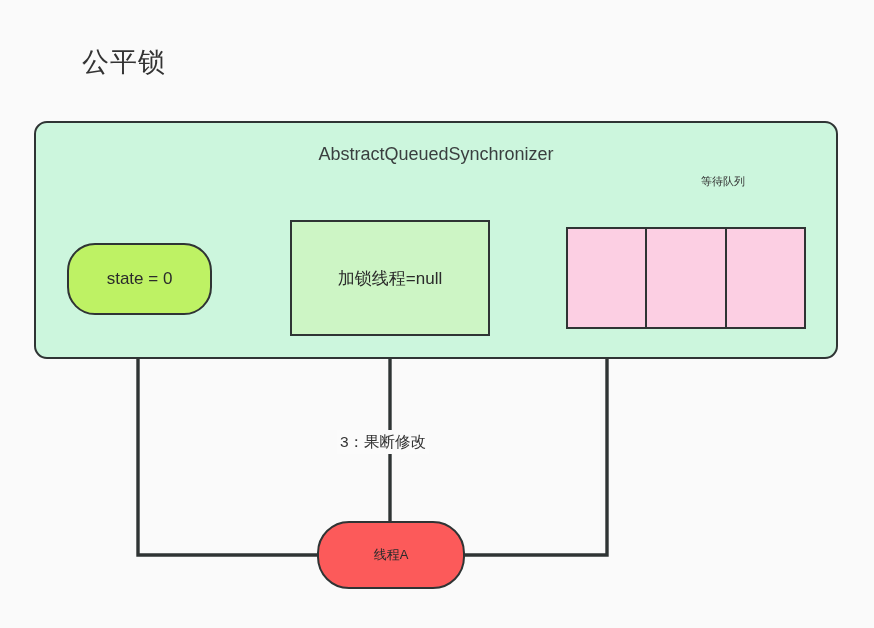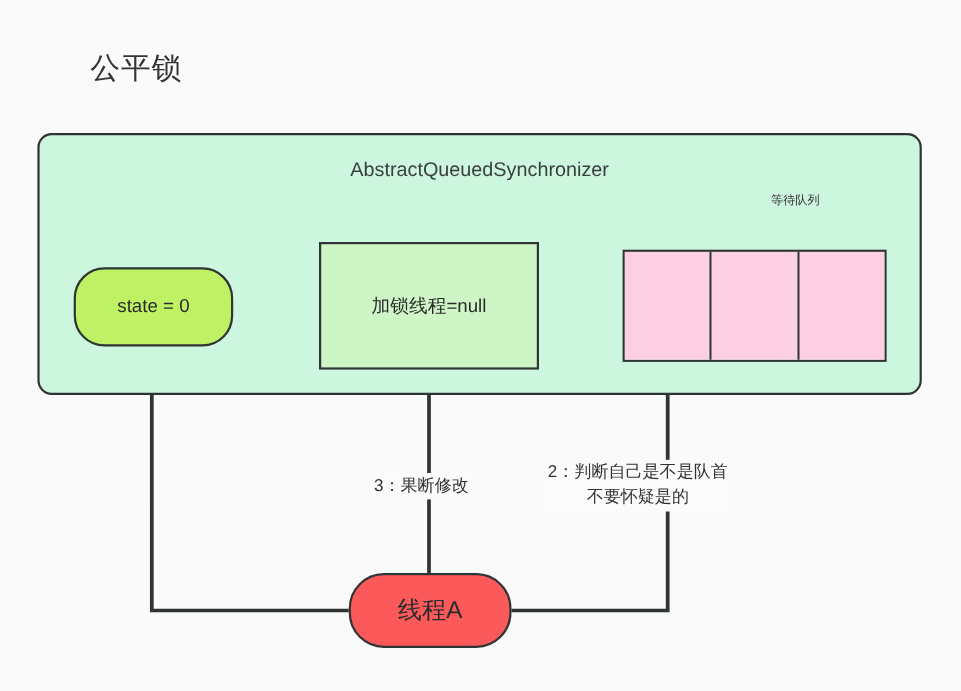--- a/index.html
+++ b/index.html
@@ -129,21 +129,21 @@
     top: 521px;
     width: 148px;
     height: 68px;
     background: #fc5a5a;
     border: 2.5px solid #2f3434;
     border-radius: 32px;
     box-sizing: border-box;
     display: flex;
     align-items: center;
     justify-content: center;
-    font-size: 22px;
+    font-size: 13px;
     color: #2b2b2b;
   }
 
   
   .edge-label {
     position: absolute;
     background: #fbfbfb;
     font-size: 15.5px;
     color: #333333;
     line-height: 1.45;
@@ -210,18 +210,14 @@
 
   <div class="thread-node">
     <span>线程A</span>
   </div>
 
 
   <div class="edge-label" id="label-3">
     <span class="l1">3：果断修改</span>
   </div>
 
-  <div class="edge-label" id="label-2">
-    <span class="l1">2：判断自己是不是队首</span>
-    <span class="l2">不要怀疑是的</span>
-  </div>
 
 </div>
 
 </body></html>

